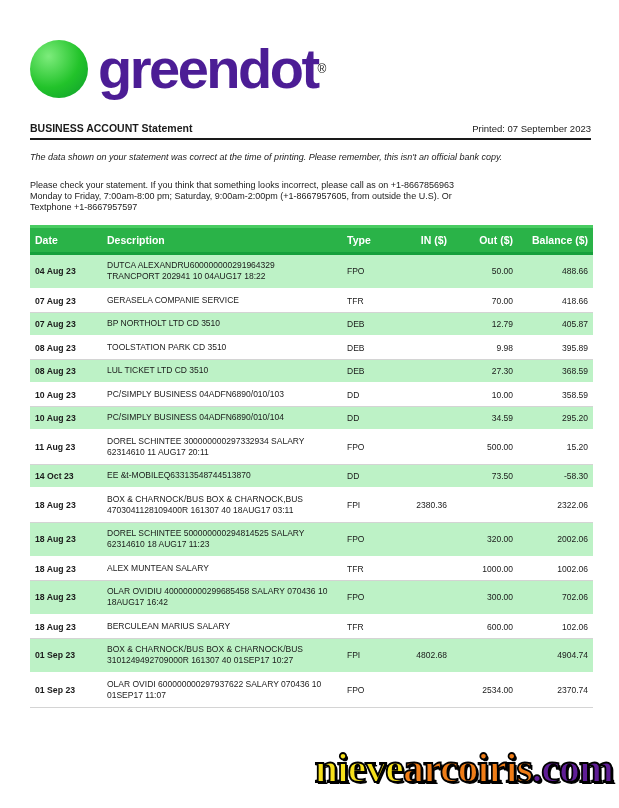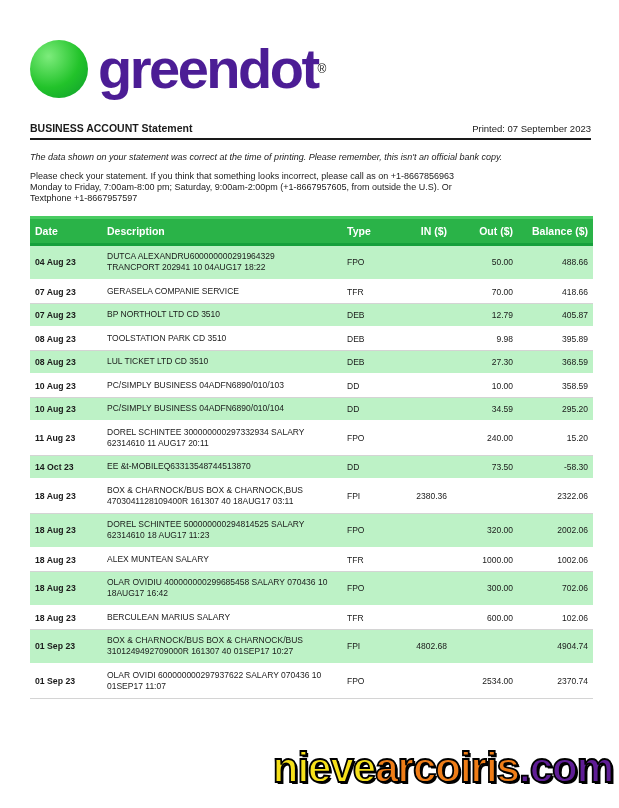--- a/index.html
+++ b/index.html
@@ -34,21 +34,21 @@
   .stmt-printed { font-size: 9.5px; }
   .rule { border: none; border-top: 2px solid #1a1a1a; margin: 4px 0 8px 0; }
 
   
   .account-block { display: flex; margin-top: 2px; }
   .addr { width: 125px; font-size: 9px; line-height: 11.5px; }
   .addr .holder { font-weight: bold; }
   .acct-details { font-size: 9px; line-height: 12px; white-space: pre-wrap; }
 
   .note { font-size: 9px; line-height: 10.5px; margin-top: 12px; font-style: italic; }
-  .note-check { font-size: 9px; line-height: 11px; margin-top: 8px; width: 430px; }
+  .note-check { font-size: 9px; line-height: 11px; margin-top: 17px; width: 430px; }
 
   
   table.tx { width: 563px; border-collapse: collapse; margin-top: 12px; table-layout: fixed; }
   table.tx th {
     background: var(--header-green, #2ab348);
     color: #ffffff; font-size: 10.5px; font-weight: 600;
     text-align: left; padding: 6px 5px;
     border-top: 3px solid var(--header-green-light, #49cc62);
     border-bottom: 3px solid var(--header-green-dark, #16a03c);
   }
@@ -63,20 +63,21 @@
   col.c-date { width: 72px; } col.c-desc { width: 240px; } col.c-type { width: 52px; }
   col.c-in { width: 58px; } col.c-out { width: 66px; } col.c-bal { width: 75px; }
 
   
   .watermark {
     position: absolute; right: 6px; bottom: 16px;
     font-size: 42px; font-weight: bold; letter-spacing: -1px;
     -webkit-text-stroke: 1.8px #000;
     text-shadow: 2px 2px 0 #000;
     white-space: nowrap;
+    font-family: Liberation Serif, serif;
   }
   .wm-yellow { color: var(--wm-yellow, #f6e01a); }
   .wm-orange { color: var(--wm-orange, #ef7d17); }
   .wm-purple { color: var(--wm-purple, #5f1d96); }
 </style>
 </head>
 <body>
 
 <div class="page">
   <div class="content">
@@ -171,21 +172,21 @@
     <td>DD</td>
     <td class="num"></td>
     <td class="num">34.59</td>
     <td class="num">295.20</td>
   </tr>
           <tr class="white">
     <td class="date">11 Aug 23</td>
     <td class="desc">DOREL SCHINTEE 300000000297332934 SALARY 62314610 11 AUG17 20:11</td>
     <td>FPO</td>
     <td class="num"></td>
-    <td class="num">240.00</td>
+    <td class="num">500.00</td>
     <td class="num">15.20</td>
   </tr>
           <tr class="green">
     <td class="date">14 Oct 23</td>
     <td class="desc">EE &amp;t-MOBILEQ63313548744513870</td>
     <td>DD</td>
     <td class="num"></td>
     <td class="num">73.50</td>
     <td class="num">-58.30</td>
   </tr>

